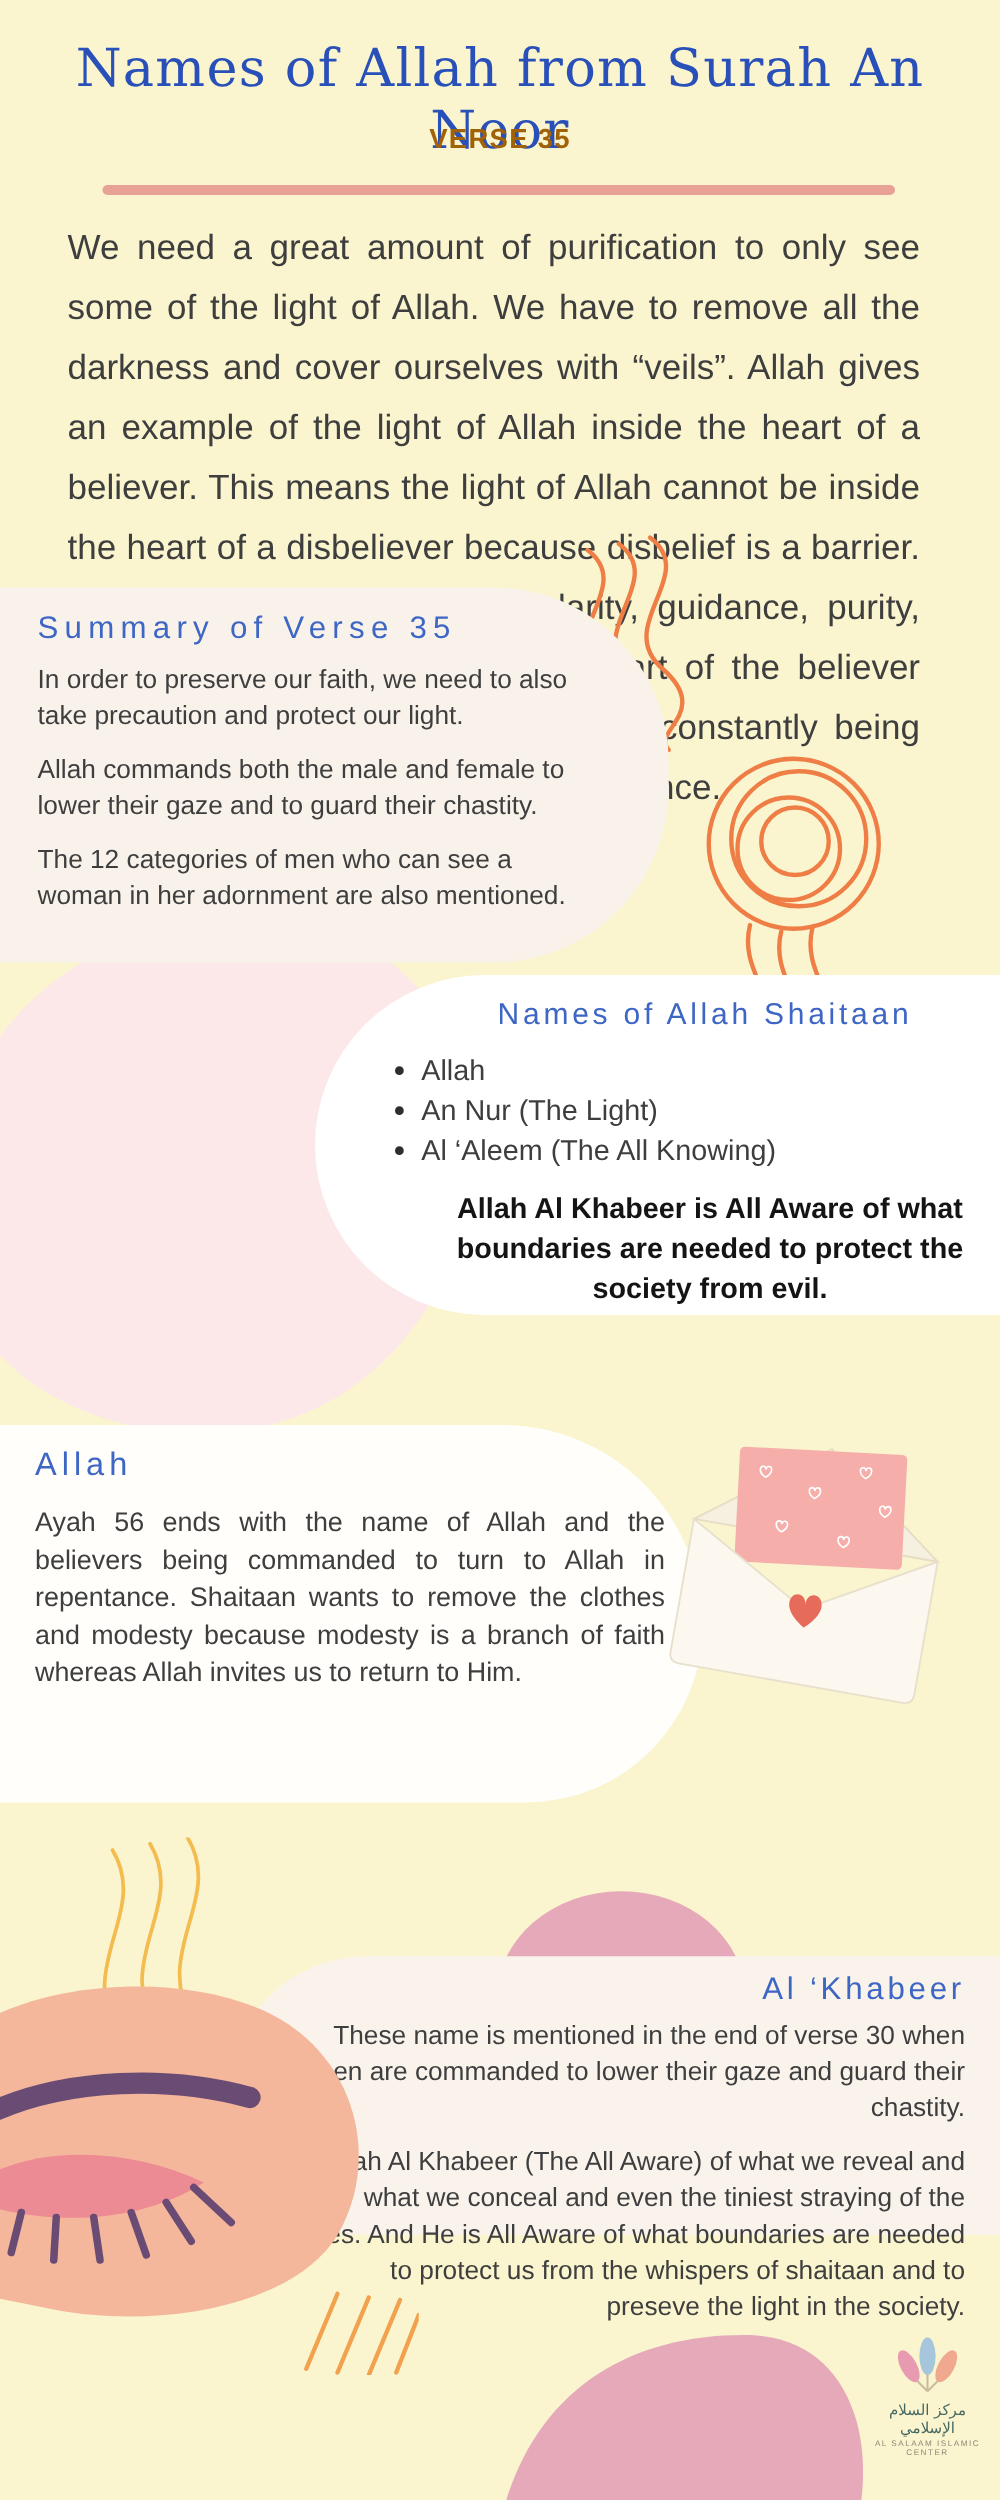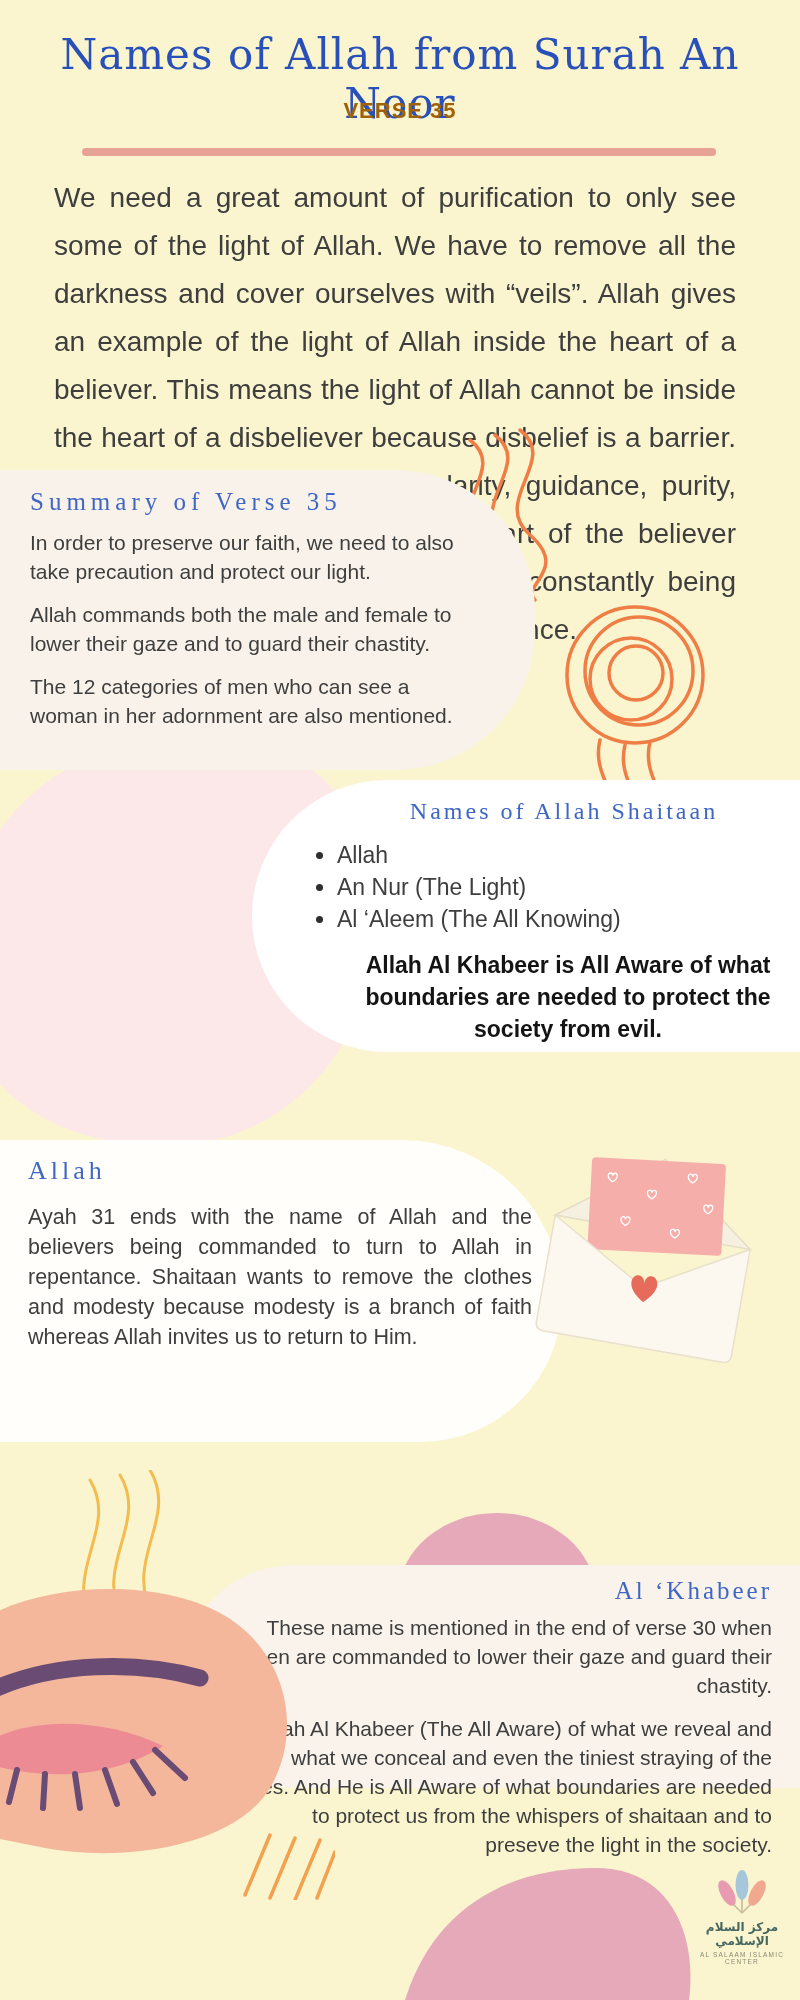--- a/index.html
+++ b/index.html
@@ -24,21 +24,21 @@
   }
   .divider { top:148px; left:82px; width:634px; height:8px;
     background:#E7A195; border-radius:5px; }
   .intro-paragraph {
     top:174px; left:54px; width:682px;
     font-size:28px; line-height:48px; text-align:justify;
   }
 
   
   .section-heading {
-    font-family:Liberation Serif, serif; font-weight:400; color:#3E66C4;
+    font-family:Liberation Sans, sans-serif; font-weight:400; color:#3E66C4;
   }
   .summary-card {
     top:470px; left:0; width:535px; height:300px; z-index:2;
     background:#F8F2EA; border-radius:0 140px 140px 0;
     padding:18px 55px 0 30px;
   }
   .summary-card .section-heading { font-size:25px; letter-spacing:5px; margin-bottom:12px; }
   .summary-card p { font-size:21px; line-height:29px; margin-bottom:14px; }
 
   .names-card {
@@ -81,21 +81,21 @@
     background:#E5A9BA; border-radius:50% 50% 45% 55% / 60% 60% 40% 40%; }
   .right-doodles { top:420px; left:440px; z-index:1; }
   .yellow-squiggles { top:1470px; left:50px; z-index:1; }
   .hatch-lines { top:1830px; left:235px; z-index:1; }
   .mauve-bottom { top:1866px; left:405px; z-index:1; }
   .envelope { top:1140px; left:545px; z-index:3; transform:rotate(10deg); }
   .face { top:1578px; left:-15px; z-index:3; }
 
   
   .logo { top:1868px; left:688px; width:108px; text-align:center; z-index:2; }
-  .logo-arabic { font-family:"DejaVu Sans", sans-serif; font-size:12px; color:#476861; margin-top:2px;font-weight:bold; }
+  .logo-arabic { font-family:"DejaVu Sans", sans-serif; font-size:12px; color:#476861; margin-top:2px; }
   .logo-caption { font-size:6.5px; letter-spacing:1.2px; color:#8A8A76; margin-top:3px; }
 </style>
 </head>
 <body>
 
 <h1 class="abs page-title">Names of Allah from Surah An Noor</h1>
 <div class="abs verse-subtitle">VERSE 35</div>
 <div class="abs divider"></div>
 <p class="abs intro-paragraph">We need a great amount of purification to only see some of the light of Allah. We have to remove all the darkness and cover ourselves with “veils”. Allah gives an example of the light of Allah inside the heart of a believer. This means the light of Allah cannot be inside the heart of a disbeliever because disbelief is a barrier. The example of light is like clarity, guidance, purity, truthfulness and liveliness. The heart of the believer needs to be clear, transparent, and constantly being polished with forgiveness and repentance.</p>
 
@@ -137,21 +137,21 @@
     <div class="bullet-item">
       <span class="dot"></span>
       <span>Al ‘Aleem (The All Knowing)</span>
     </div>
   </div>
   <p class="names-note">Allah Al Khabeer is All Aware of what boundaries are needed to protect the society from evil.</p>
 </section>
 
 <section class="abs allah-card">
   <h2 class="section-heading">Allah</h2>
-  <p>Ayah 31 ends with the name of Allah and the believers being commanded to turn to Allah in repentance. Shaitaan wants to remove the clothes and modesty  because modesty is a branch of faith whereas Allah invites us to return to Him.</p>
+  <p>Ayah 56 ends with the name of Allah and the believers being commanded to turn to Allah in repentance. Shaitaan wants to remove the clothes and modesty  because modesty is a branch of faith whereas Allah invites us to return to Him.</p>
 </section>
 
 <svg class="abs envelope" width="210" height="215" viewBox="0 0 210 215">
   <polygon points="6,92 105,18 204,92" fill="#F6F0E0" stroke="#E6DDC6" stroke-width="1.5"></polygon>
   <g transform="rotate(-7 105 70)">
     <rect x="38" y="20" width="134" height="92" rx="4" fill="#F5AEA9"></rect>
     <g stroke="#FFFFFF" stroke-width="1.3" fill="none">
       <path transform="translate(55,35)" d="M0,2.5 C0,-1 4.5,-1 4.5,2.5 C4.5,-1 9,-1 9,2.5 C9,6 4.5,8.5 4.5,8.5 C4.5,8.5 0,6 0,2.5 Z"></path>
       <path transform="translate(95,50)" d="M0,2.5 C0,-1 4.5,-1 4.5,2.5 C4.5,-1 9,-1 9,2.5 C9,6 4.5,8.5 4.5,8.5 C4.5,8.5 0,6 0,2.5 Z"></path>
       <path transform="translate(135,32)" d="M0,2.5 C0,-1 4.5,-1 4.5,2.5 C4.5,-1 9,-1 9,2.5 C9,6 4.5,8.5 4.5,8.5 C4.5,8.5 0,6 0,2.5 Z"></path>

